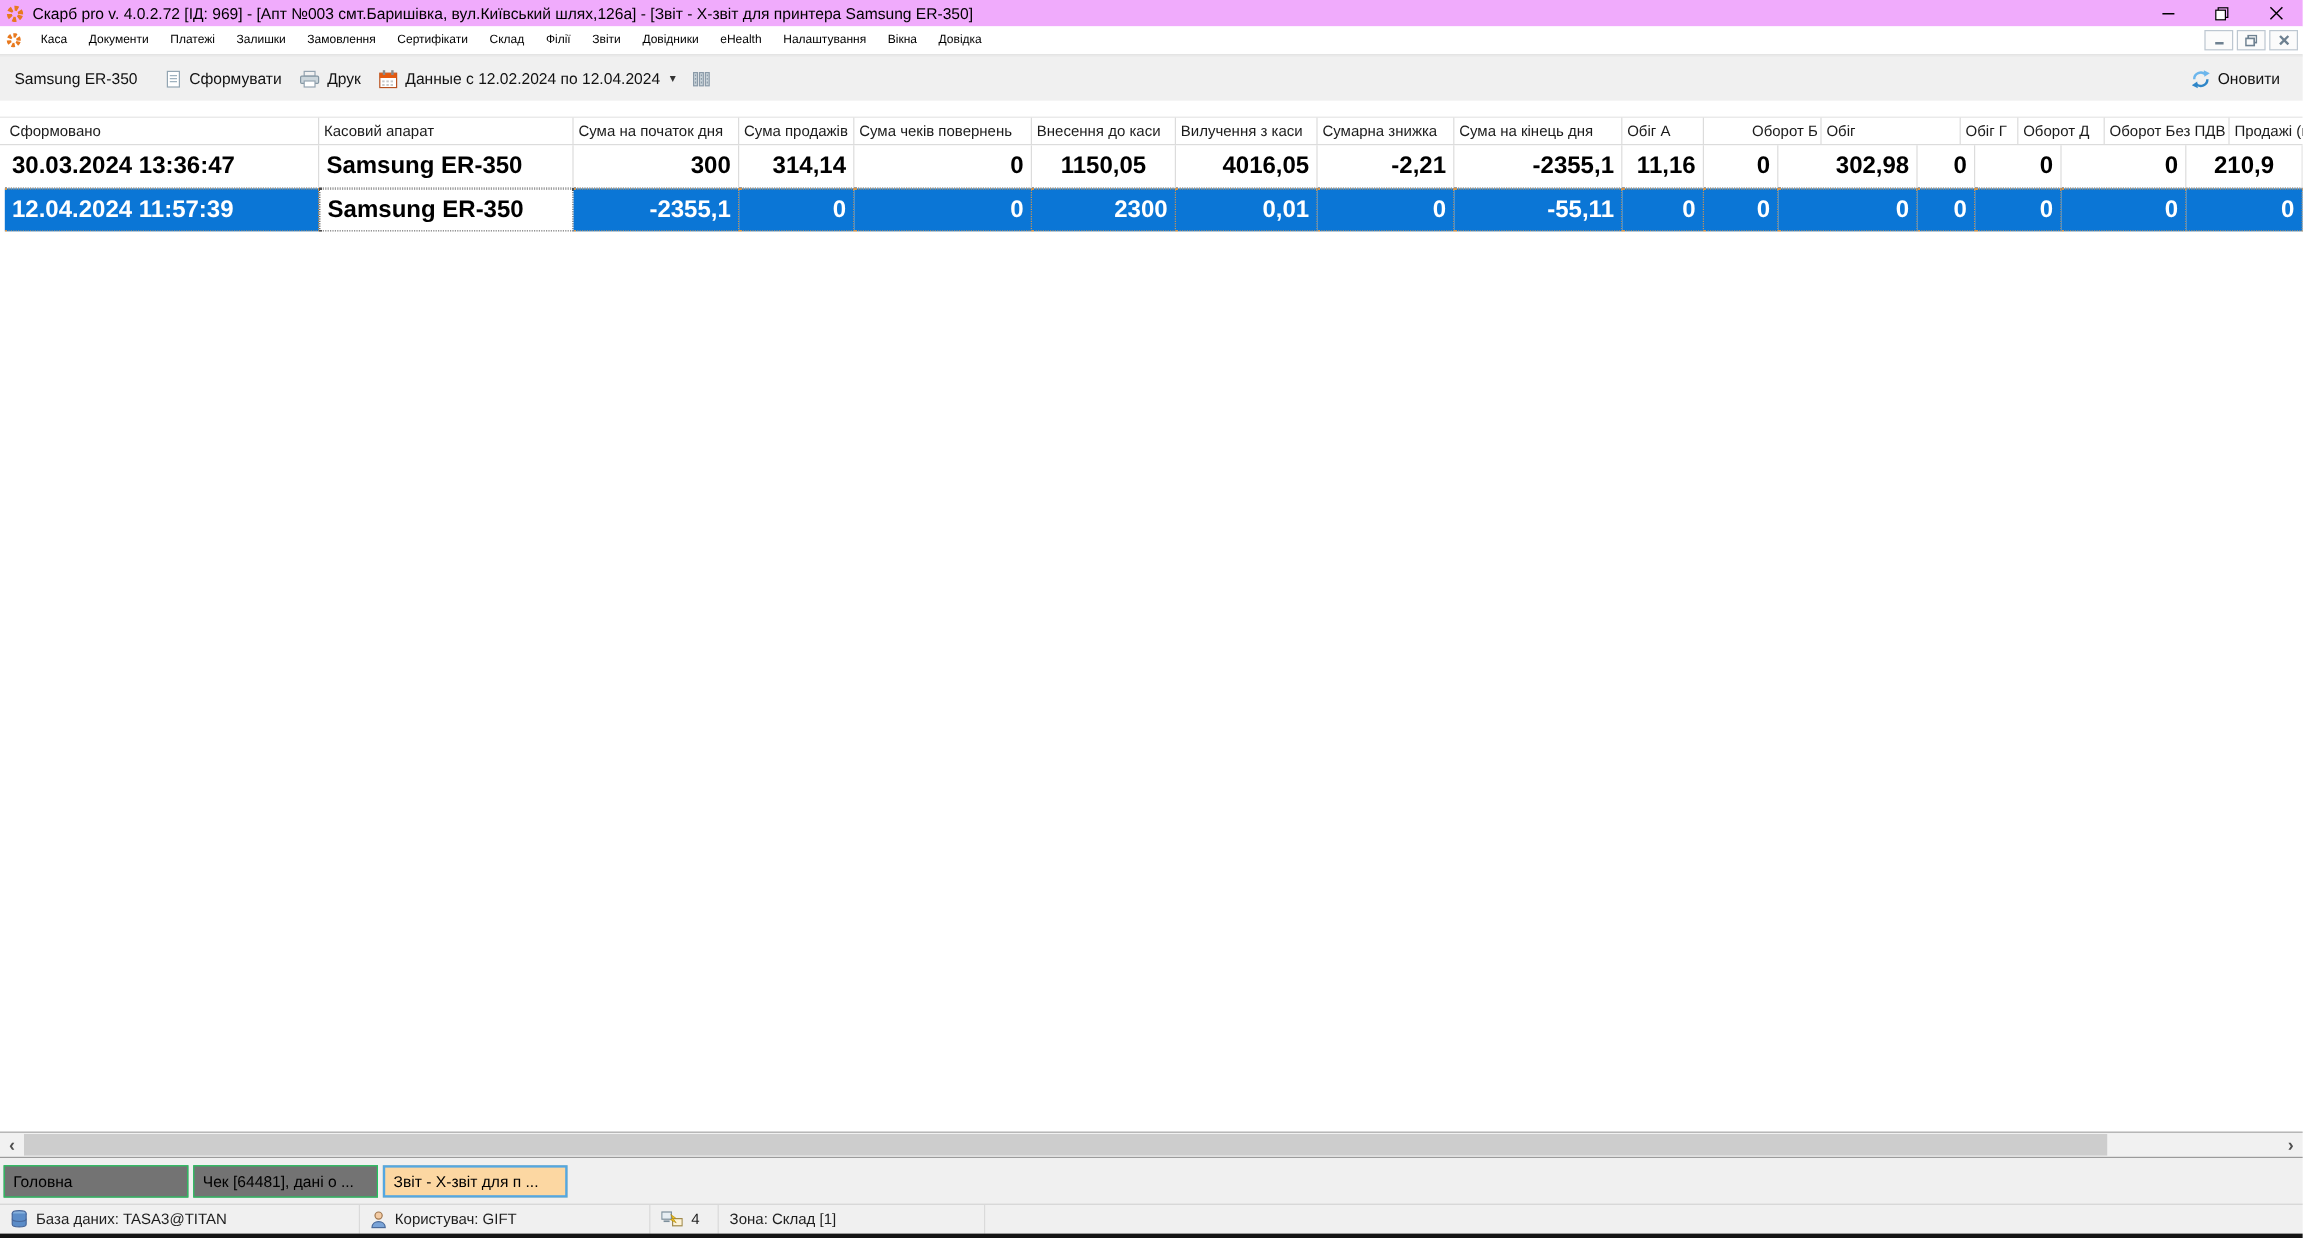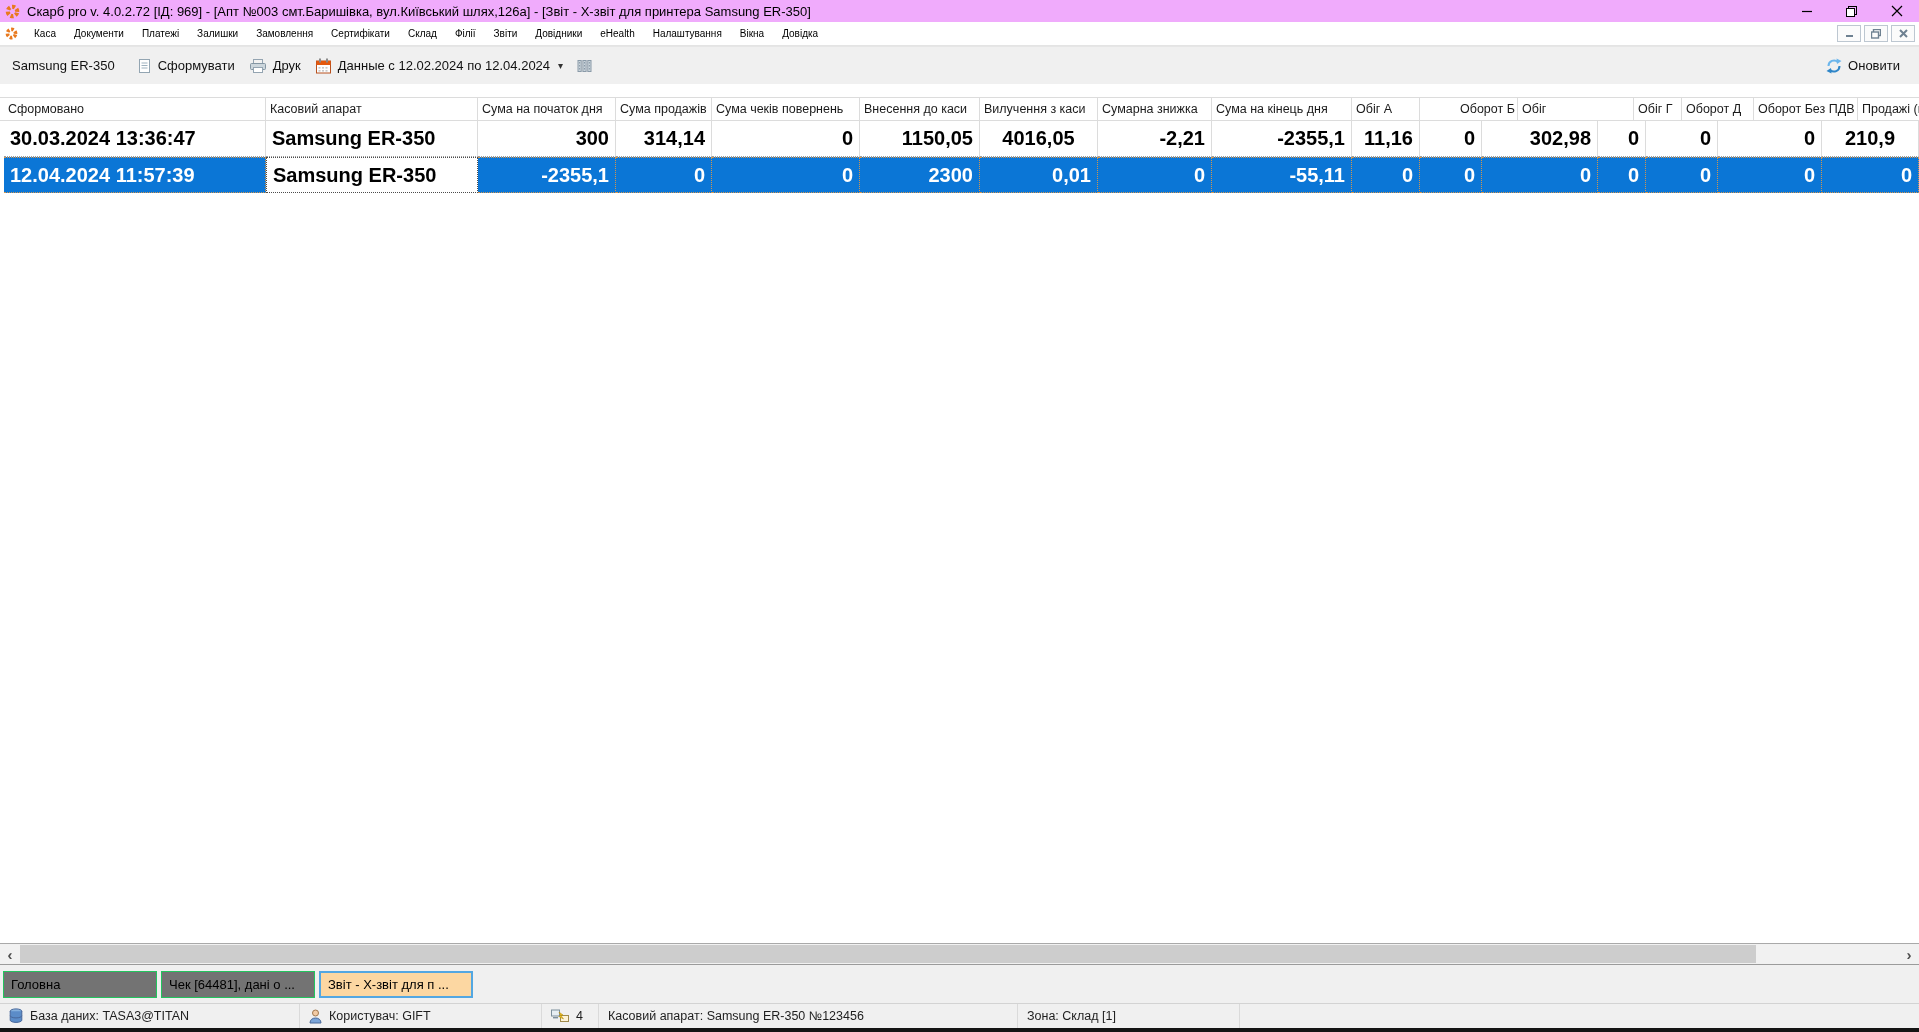--- a/index.html
+++ b/index.html
@@ -237,22 +237,22 @@
         <div class="hcell" style="width: 104px;">Оборот Без ПДВ</div>
         <div class="hcell" style="width: 97px;">Продажі (готівка)</div>
       </div>
     <div>
         <div class="trow">
           <div class="tcell" style="width: 262px; text-align: left;">30.03.2024 13:36:47</div>
           <div class="tcell" style="width: 212px; text-align: left;">Samsung ER-350</div>
           <div class="tcell" style="width: 138px; text-align: right;">300</div>
           <div class="tcell" style="width: 96px; text-align: right;">314,14</div>
           <div class="tcell" style="width: 148px; text-align: right;">0</div>
-          <div class="tcell" style="width: 120px; text-align: right;">1150,05</div>
-          <div class="tcell" style="width: 118px; text-align: center;">4016,05</div>
+          <div class="tcell" style="width: 120px; text-align: center;">1150,05</div>
+          <div class="tcell" style="width: 118px; text-align: right;">4016,05</div>
           <div class="tcell" style="width: 114px; text-align: right;">-2,21</div>
           <div class="tcell" style="width: 140px; text-align: right;">-2355,1</div>
           <div class="tcell" style="width: 68px; text-align: right;">11,16</div>
           <div class="tcell" style="width: 62px; text-align: right;">0</div>
           <div class="tcell" style="width: 116px; text-align: right;">302,98</div>
           <div class="tcell" style="width: 48px; text-align: right;">0</div>
           <div class="tcell" style="width: 72px; text-align: right;">0</div>
           <div class="tcell" style="width: 104px; text-align: right;">0</div>
           <div class="tcell" style="width: 97px; text-align: center;">210,9</div>
         </div>
@@ -308,23 +308,20 @@
     </div>
     <div class="sb-sec sb-net">
       <svg width="18" height="14">
           <rect x="0.5" y="1" width="8" height="6" fill="#e7eef3" stroke="#7d8f9c"></rect>
           <rect x="2" y="8" width="5" height="1.4" fill="#7d8f9c"></rect>
           <rect x="9.5" y="6.5" width="8" height="6" fill="#fdf3d8" stroke="#a08a4c"></rect>
           <polygon points="8,3 12,6 10,6.6 12.5,10 7.8,7.4 9.6,6.4" fill="#f4c21c" stroke="#a98408" stroke-width="0.5"></polygon>
         </svg>
       <span>4</span>
     </div>
-    <div class="sb-sec sb-kasa">
-      <span>Касовий апарат: Samsung ER-350 №123456</span>
-    </div>
     <div class="sb-sec sb-zone">
       <span>Зона: Склад [1]</span>
     </div>
     <div class="sb-sec sb-fill"></div>
   </div>
 
   <div class="bottom-strip"></div>
 </div>
 
 </body></html>

